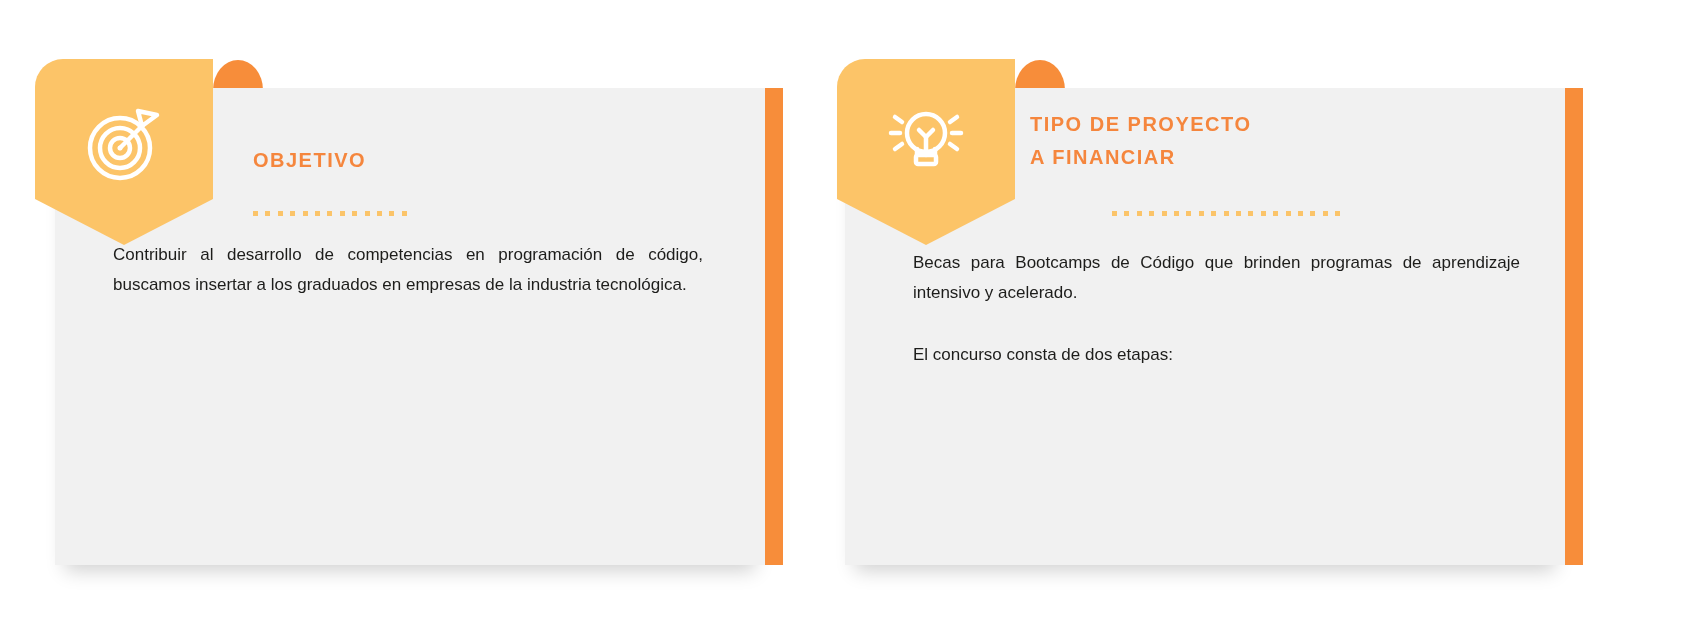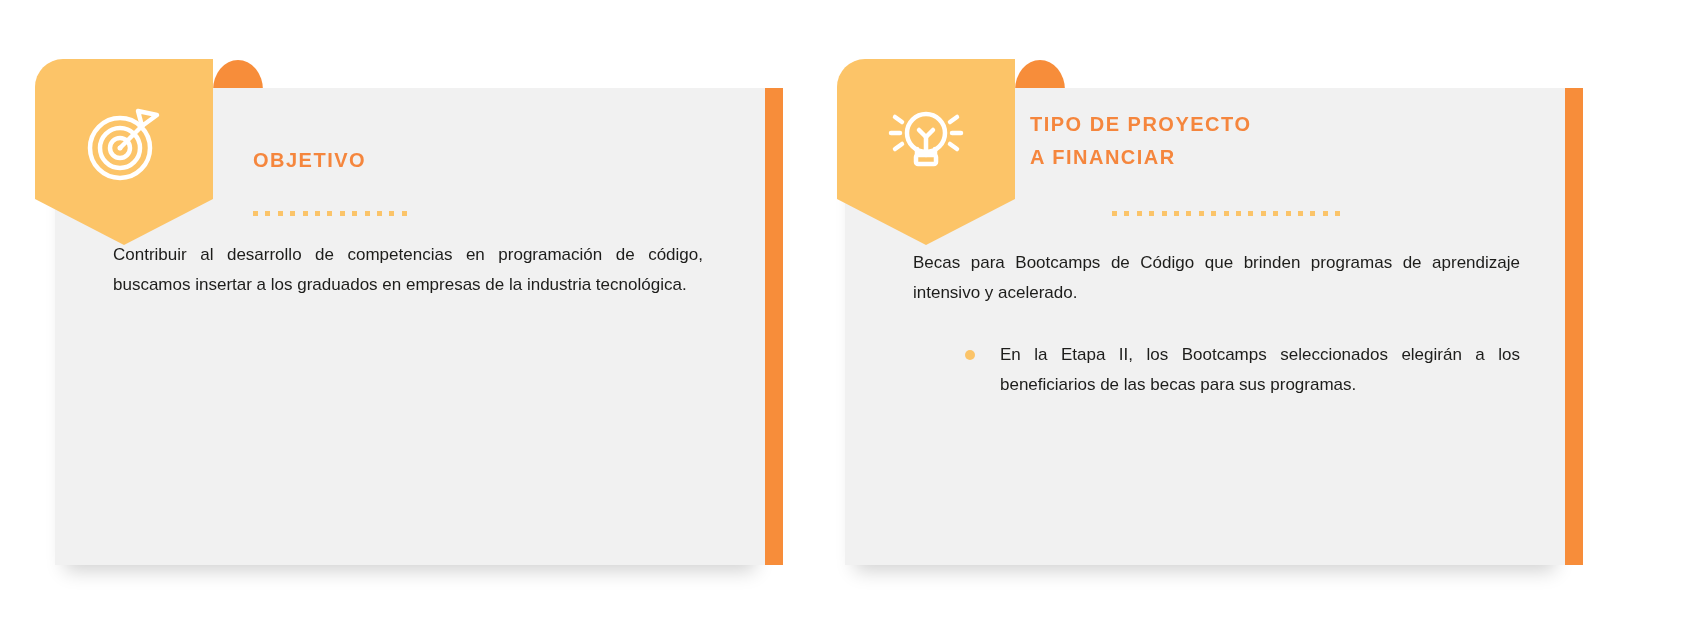--- a/index.html
+++ b/index.html
@@ -114,17 +114,17 @@
 
   <div class="abs card-title" style="left:1030px;top:108px;">
     <span style="display:block;">TIPO DE PROYECTO</span>
     <span style="display:block;">A FINANCIAR</span>
   </div>
 
   <div class="abs dots" style="left:1112px;top:211px;width:230px;"></div>
 
   <div class="abs content" style="left:913px;top:240px;width:607px;margin-top:8px;">
     <p>Becas para Bootcamps de Código que brinden programas de aprendizaje intensivo y acelerado.</p>
+    <p>El concurso consta de dos etapas:</p>
     <ul>
-      <li>En la Etapa II, los Bootcamps seleccionados elegirán a los beneficiarios de las becas para sus programas.</li>
     </ul>
   </div>
 </div>
 
 </body></html>

